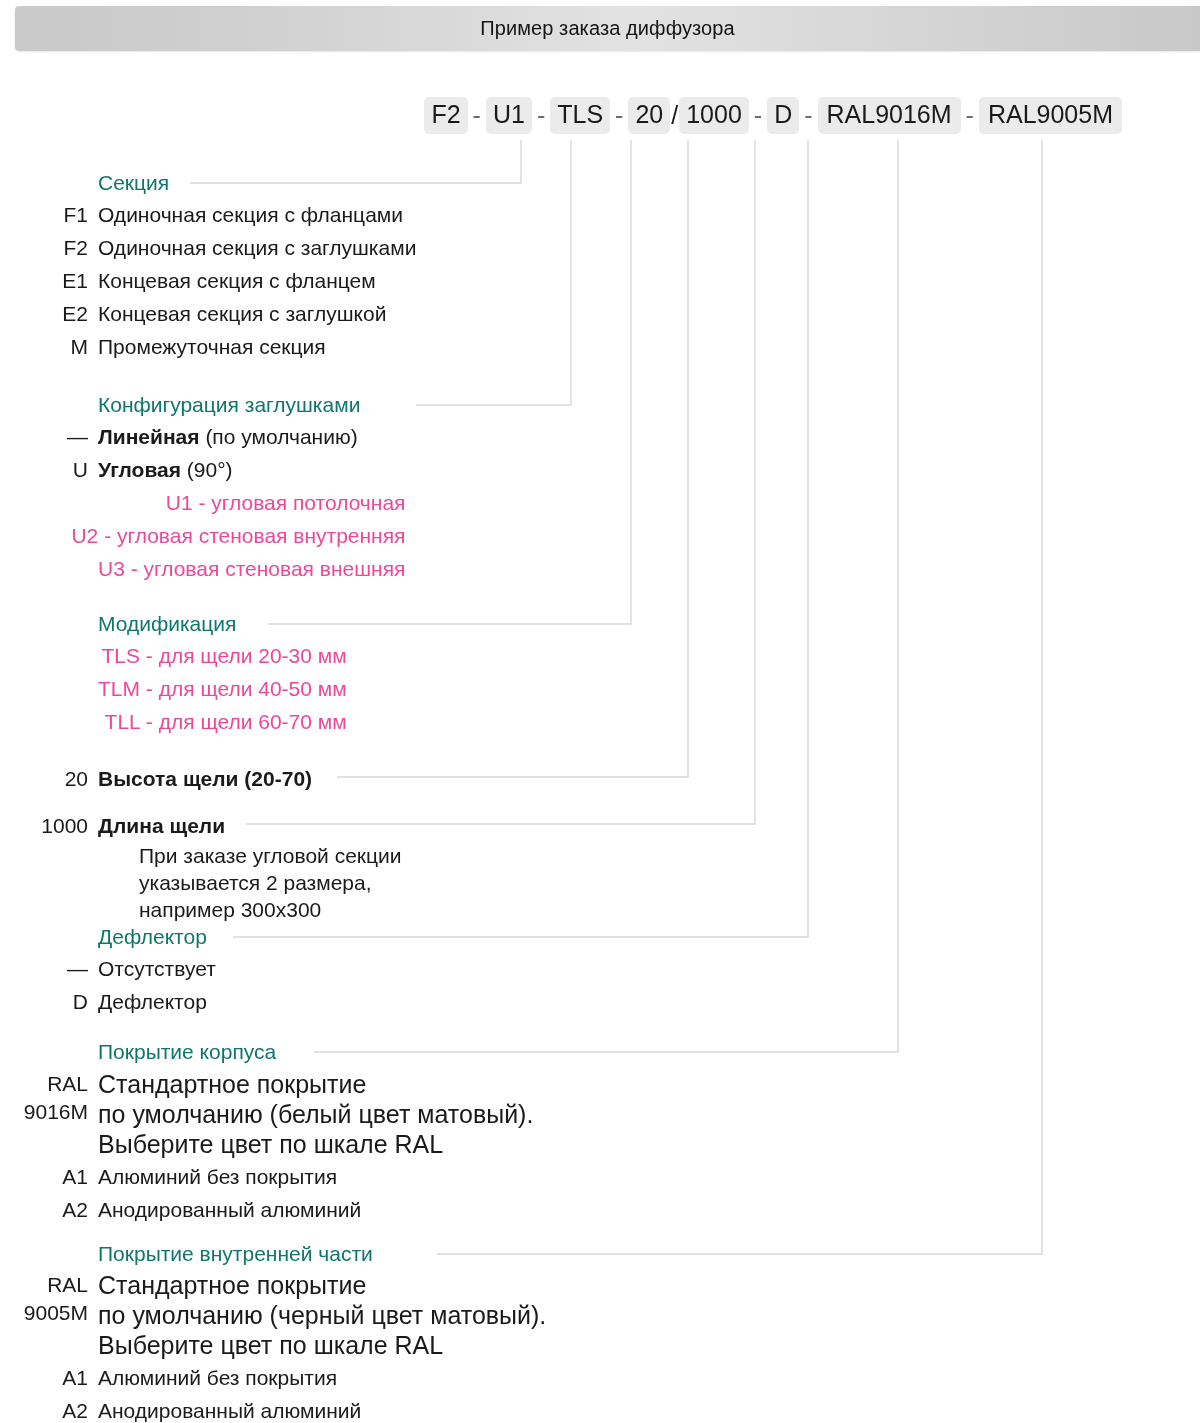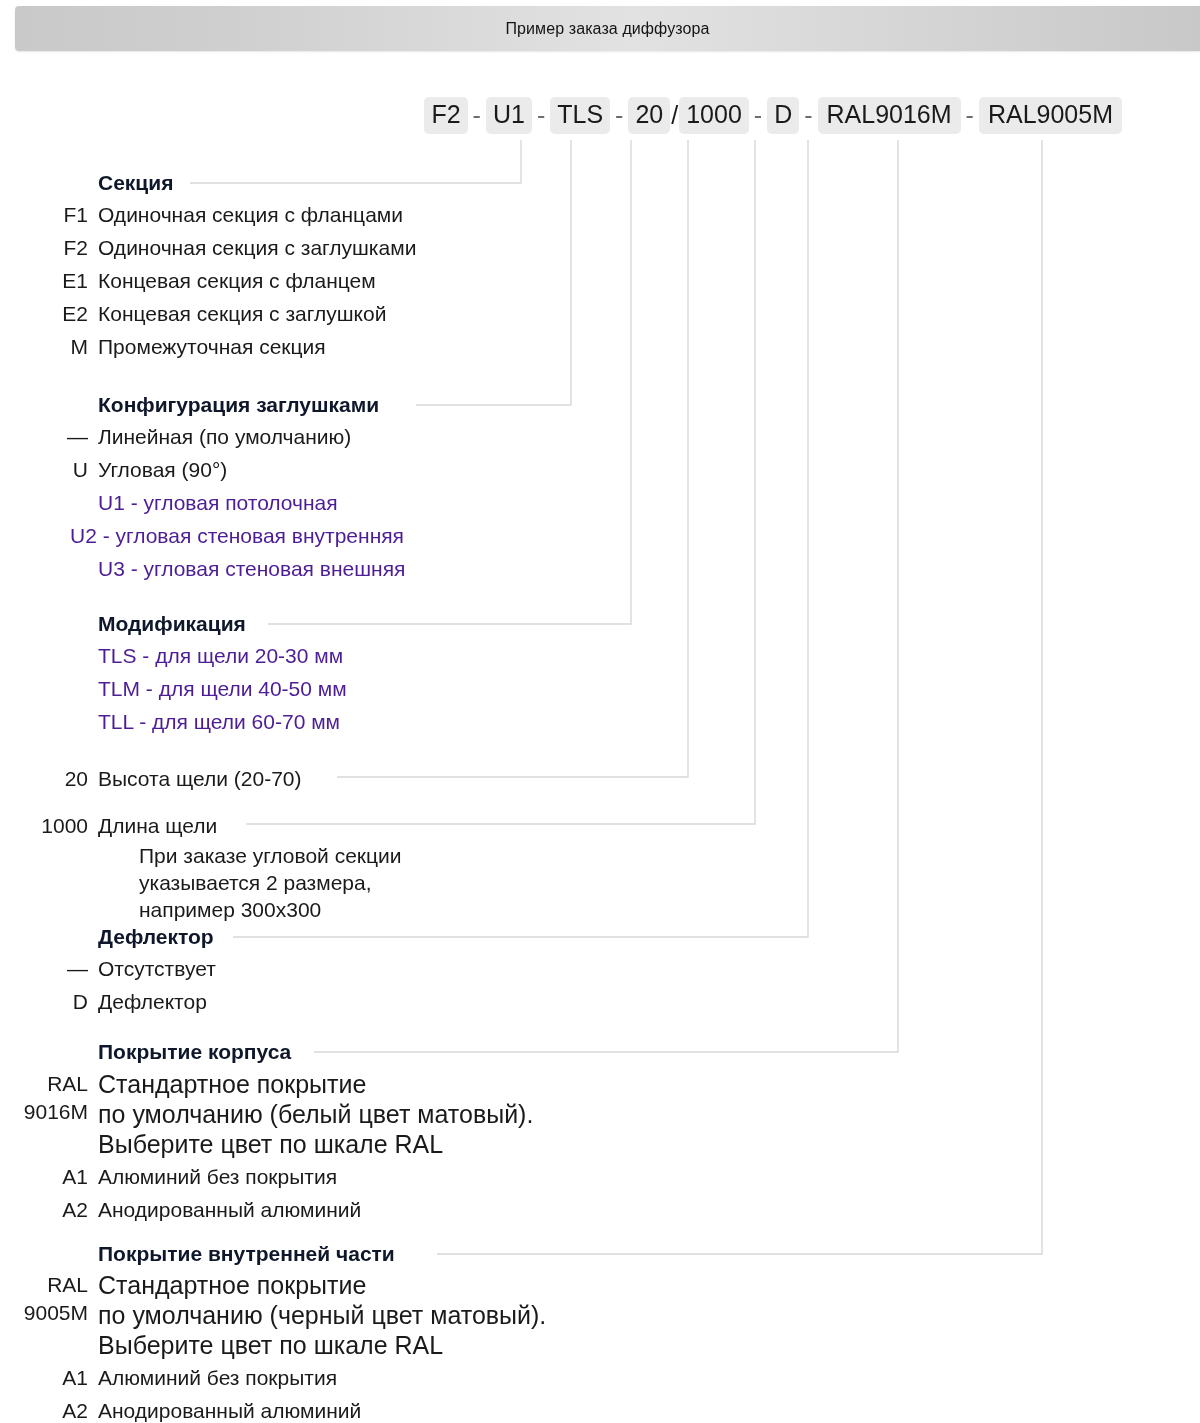--- a/index.html
+++ b/index.html
@@ -25,21 +25,21 @@
     width: 1185px;
     height: 45px;
     border-radius: 4px 0 0 4px;
     background: linear-gradient(to right, #c9c9c9 0%, #cfcfcf 18%, #e2e2e2 52%, #d4d4d4 78%, #c8c8c8 100%);
     box-shadow: 0 1px 2px rgba(0,0,0,0.10);
     display: flex;
     align-items: center;
     justify-content: center;
   }
   .header-title {
-    font-size: 16px;
+    font-size: 20px;
     font-weight: 400;
     color: #141414;
     letter-spacing: 0.1px;
   }
 
   
   .code-string {
     position: absolute;
     top: 97px;
     right: 78px;
@@ -99,32 +99,33 @@
   }
 
   .section-head {
     display: flex;
     align-items: center;
     padding-left: 98px;
     height: 30px;
   }
   .section-head .title {
     font-size: 21px;
-    font-weight: bold;
-    color: #0f172a;
-    white-space: nowrap;
-  }
-  .desc b { font-weight: normal; margin-top: 44px; }
+    font-weight: normal;
+    color: #0f766e;
+    white-space: nowrap;
+  }
+  .desc b { font-weight: bold; margin-top: 44px; }
 
   .nested {
     padding-left: 98px;
     font-size: 21px;
     line-height: 33px;
-    color: #4c1d95;
-    white-space: nowrap;
+    color: #ec4899;
+    white-space: nowrap;
+    text-align: right;
   }
   .para {
     padding-left: 98px;
     font-size: 21px;
     line-height: 27px;
     color: #1a1a1a;
     white-space: nowrap;
     margin-left: 41px;
   }
   .wrapline {

